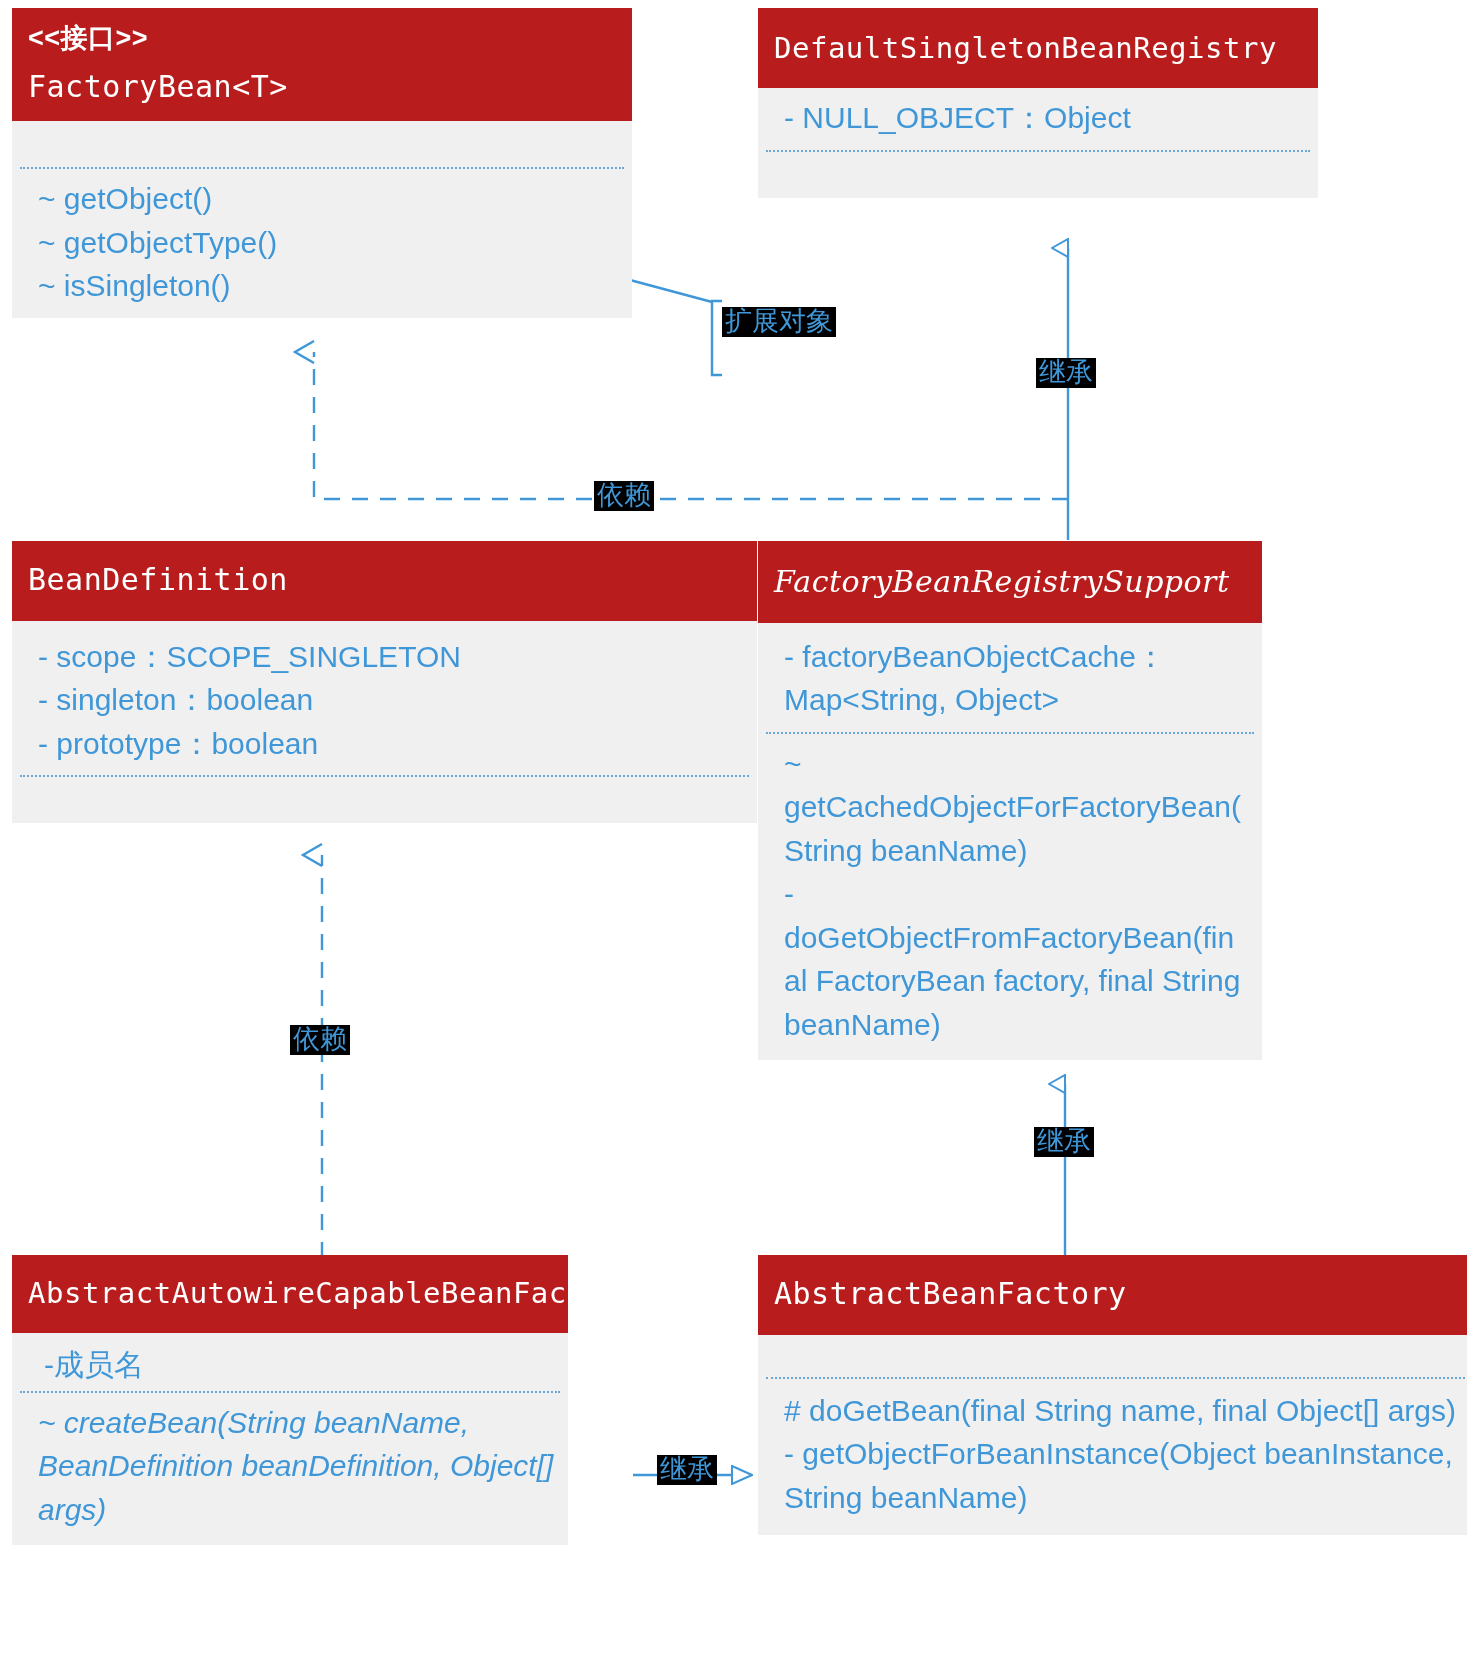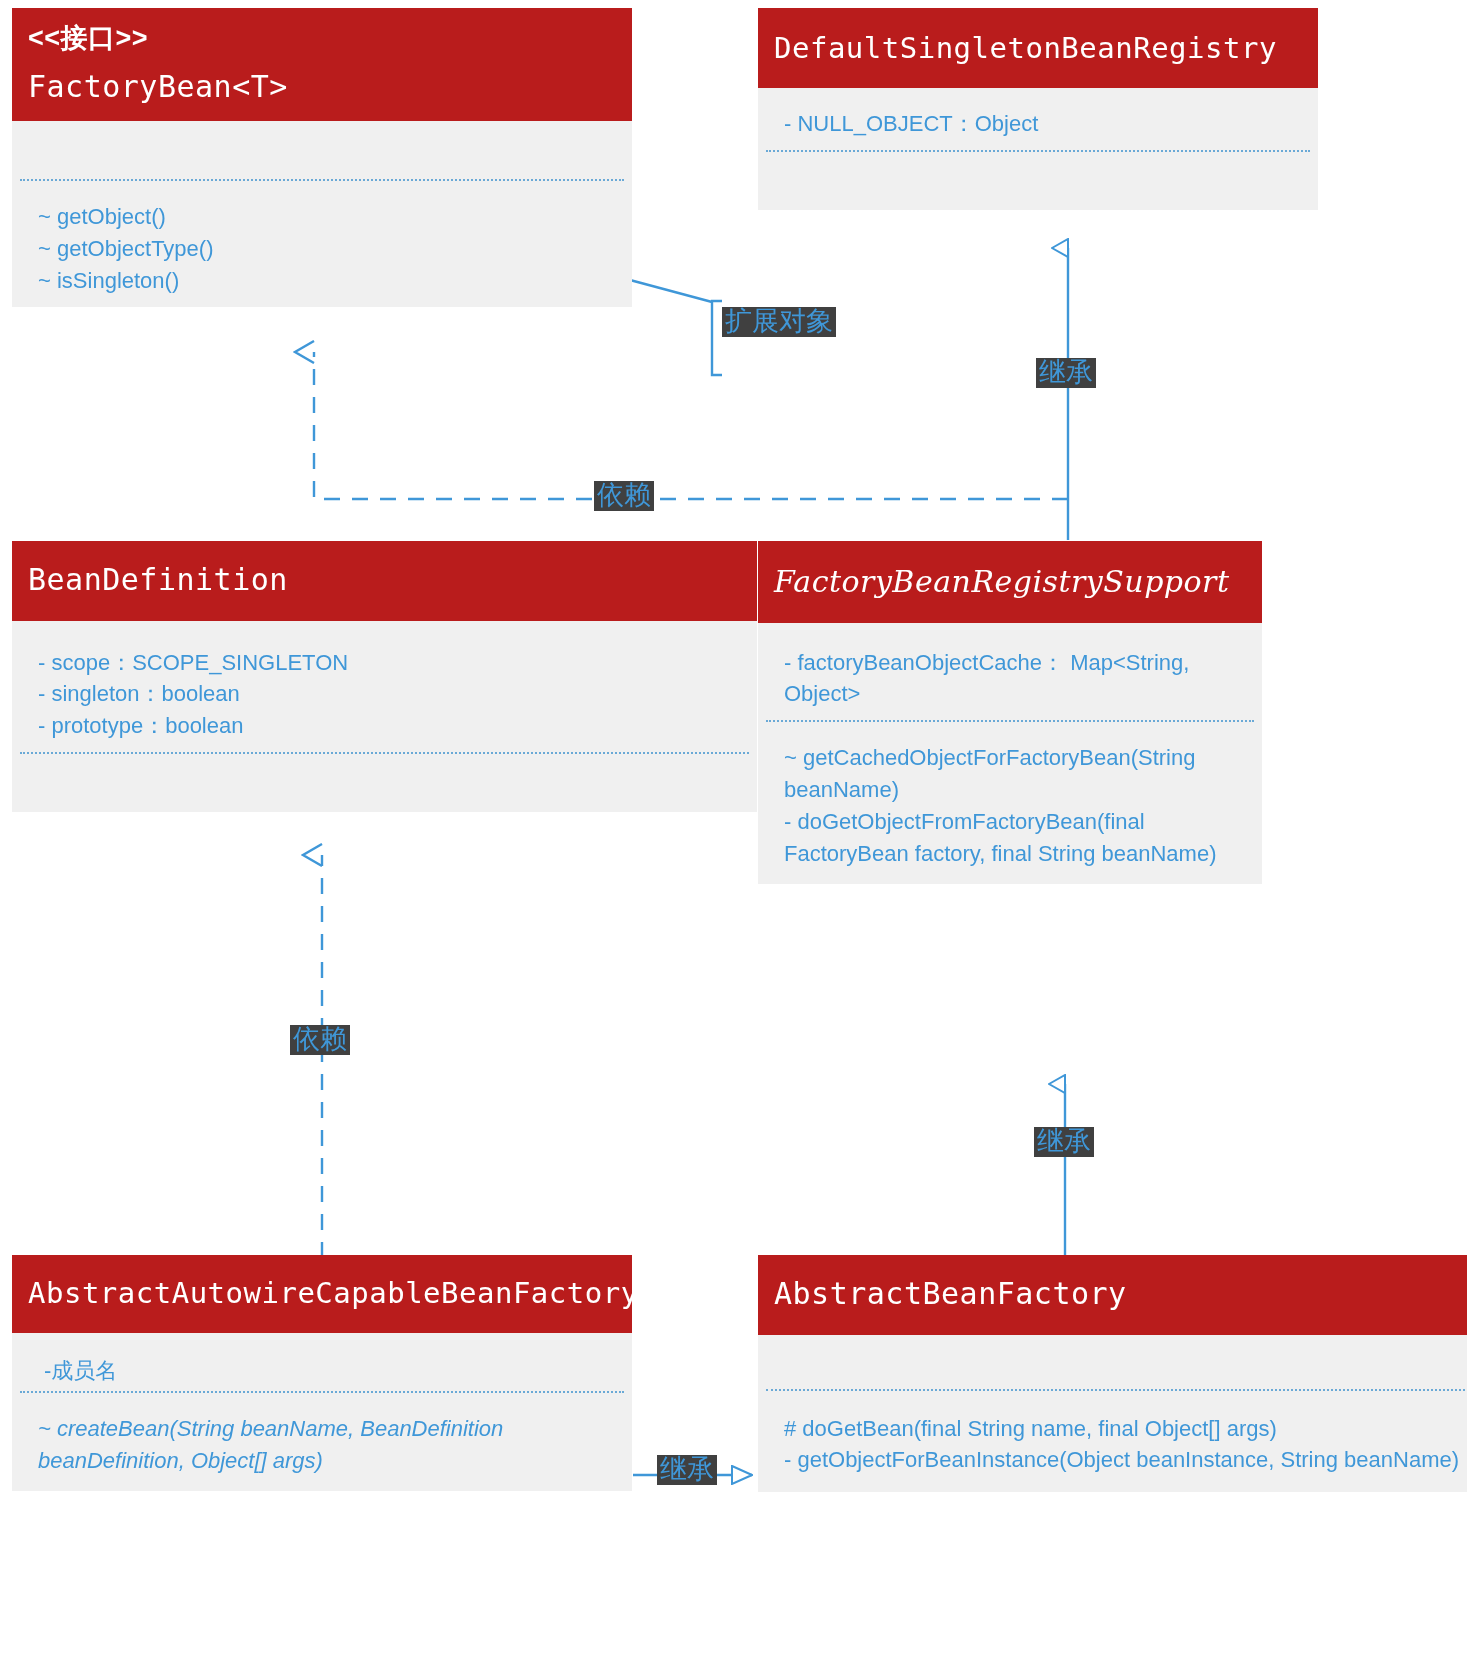--- a/index.html
+++ b/index.html
@@ -36,25 +36,24 @@
   }
   .stereotype {
     font-family: "Liberation Sans", sans-serif;
     font-weight: bold;
     font-size: 27px;
     display: block;
     margin-bottom: 12px;
   }
   .uml-section {
     color: #3f97d8;
-    font-size: 22px;
+    font-size: 30px;
     line-height: 1.45;
     padding: 8px 14px 10px 14px;
     box-sizing: border-box;
-    margin-top: 12px;
   }
   .uml-section.empty-pad {
     height: 46px;
     padding: 0;
   }
   .divider {
     border-top: 2px dotted #6aa9d6;
     margin: 0 8px;
     height: 0;
   }
@@ -63,21 +62,21 @@
     word-break: break-word;
   }
   .indent {
     padding-left: 12px;
   }
   .conn-label {
     position: absolute;
     color: #3f97d8;
     font-size: 27px;
     font-family: "Liberation Sans", sans-serif;
-    background: #404040;
+    background: #000000;
     padding: 0 3px;
     white-space: nowrap;
     line-height: 1.1;
   }
   svg.edges {
     position: absolute;
     left: 0;
     top: 0;
     width: 1467px;
     height: 1664px;
@@ -185,21 +184,21 @@
     <div class="uml-section" style="padding-top:12px;">
       <div class="attr-line indent">- factoryBeanObjectCache： Map&lt;String, Object&gt;</div>
     </div>
     <div class="divider"></div>
     <div class="uml-section" style="padding-top:8px; padding-bottom:14px;">
       <div class="attr-line indent">~ getCachedObjectForFactoryBean(String beanName)</div>
       <div class="attr-line indent">- doGetObjectFromFactoryBean(final FactoryBean factory, final String beanName)</div>
     </div>
   </div>
 
-  <div class="uml-box" style="left:12px; top:1255px; width:620px;">
+  <div class="uml-box" style="left:12px; top:1255px; width:556px;">
     <div class="uml-header" style="font-size:29px; padding:20px 16px 22px 16px;">
       <span>AbstractAutowireCapableBeanFactory</span>
     </div>
     <div class="uml-section" style="padding-top:10px; padding-bottom:4px;padding-left:20px;">
       <div class="attr-line indent">-成员名</div>
     </div>
     <div class="divider"></div>
     <div class="uml-section" style="padding-top:8px; padding-bottom:14px;font-style:italic;">
       <div class="attr-line indent">~ createBean(String beanName, BeanDefinition beanDefinition, Object[] args)</div>
     </div>

